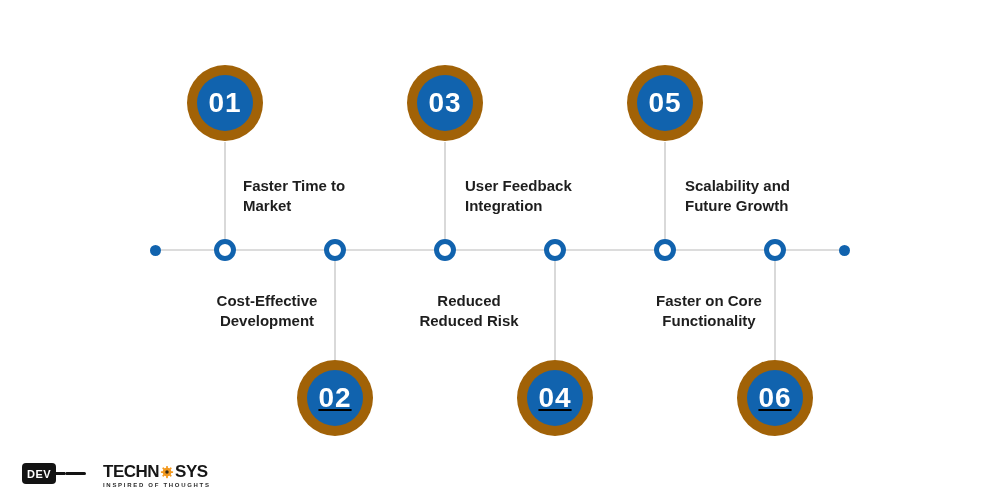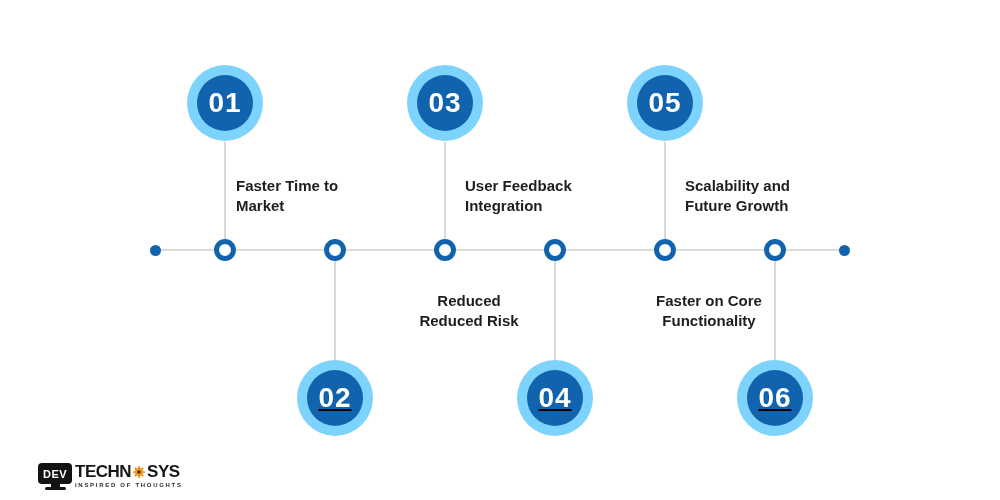--- a/index.html
+++ b/index.html
@@ -15,49 +15,49 @@
   .node {
     position:absolute; top:239px; width:22px; height:22px; box-sizing:border-box;
     border:5px solid #1163ae; background:#ffffff; border-radius:50%;
   }
   .vline { position:absolute; width:2px; background:#d9d9d9; }
   .vline.up   { top:142px; height:97px; }
   .vline.down { top:261px; height:99px; }
   
   .badge {
     position:absolute; width:76px; height:76px; border-radius:50%;
-    background:#7dd3fc; display:flex; align-items:center; justify-content:center;
+    background:#a16207; display:flex; align-items:center; justify-content:center;
   }
   .badge.top    { top:65px; }
   .badge.bottom { top:360px;text-decoration:underline; }
   .badge-inner {
     width:56px; height:56px; border-radius:50%; background:#1163ae;
     color:#ffffff; display:flex; align-items:center; justify-content:center;
     font-size:28px; font-weight:700; letter-spacing:1px;
   }
   
   .label { position:absolute; font-size:15px; line-height:20px; font-weight:600; color:#1e1e1e; }
   .label.topside    { top:176px; text-align:left; }
   .label.bottomside { top:291px; text-align:center; width:160px; }
   
   .x1-node{left:214px}.x2-node{left:324px}.x3-node{left:434px}.x4-node{left:544px}.x5-node{left:654px}.x6-node{left:764px}
   .x1-line{left:224px}.x2-line{left:334px}.x3-line{left:444px}.x4-line{left:554px}.x5-line{left:664px}.x6-line{left:774px}
   .x1-badge{left:187px}.x2-badge{left:297px}.x3-badge{left:407px}.x4-badge{left:517px}.x5-badge{left:627px}.x6-badge{left:737px}
-  .x1-label{left:236px}.x2-label{left:187px}.x3-label{left:465px}.x4-label{left:389px}.x5-label{left:685px}.x6-label{left:629px}
+  .x1-label{left:243px}.x2-label{left:187px}.x3-label{left:465px}.x4-label{left:389px}.x5-label{left:685px}.x6-label{left:629px}
   
   .logo { position:absolute; left:22px; top:463px; display:flex; align-items:flex-start; }
-  .monitor { display:flex; flex-direction:column; align-items:center;margin-left:16px; }
+  .monitor { display:flex; flex-direction:row; align-items:center; }
   .monitor-screen {
     width:34px; height:21px; background:#131313; border-radius:4px;
     display:flex; align-items:center; justify-content:center;
     color:#ffffff; font-size:11px; font-weight:700; letter-spacing:0.5px;
   }
   .monitor-neck { width:9px; height:3px; background:#131313; }
   .monitor-base { width:21px; height:3px; background:#131313; border-radius:2px; }
-  .logo-text { margin-left:3px; display:flex; flex-direction:column; }
+  .logo-text { margin-left:17px; display:flex; flex-direction:column; }
   .wordmark {
     display:flex; align-items:center; color:#161616;
     font-size:17px; font-weight:800; letter-spacing:-0.5px; line-height:17px;
   }
   .gear-icon-svg { margin:0 1px; display:block; }
   .tagline {
     margin-top:2px; font-size:6px; font-weight:700; letter-spacing:1.7px;
     color:#2b2b2b; white-space:nowrap;
   }
 </style>
@@ -100,20 +100,24 @@
     <div class="badge-inner">05</div>
   </div>
   <div class="badge bottom x6-badge">
     <div class="badge-inner">06</div>
   </div>
 
   <div class="label topside x1-label">
     <div>Faster Time to</div>
     <div>Market</div>
   </div>
+  <div class="label bottomside x2-label">
+    <div>Cost-Effective</div>
+    <div>Development</div>
+  </div>
   <div class="label topside x3-label">
     <div>User Feedback</div>
     <div>Integration</div>
   </div>
   <div class="label bottomside x4-label">
     <div>Reduced</div>
     <div>Reduced Risk</div>
   </div>
   <div class="label topside x5-label">
     <div>Scalability and</div>

